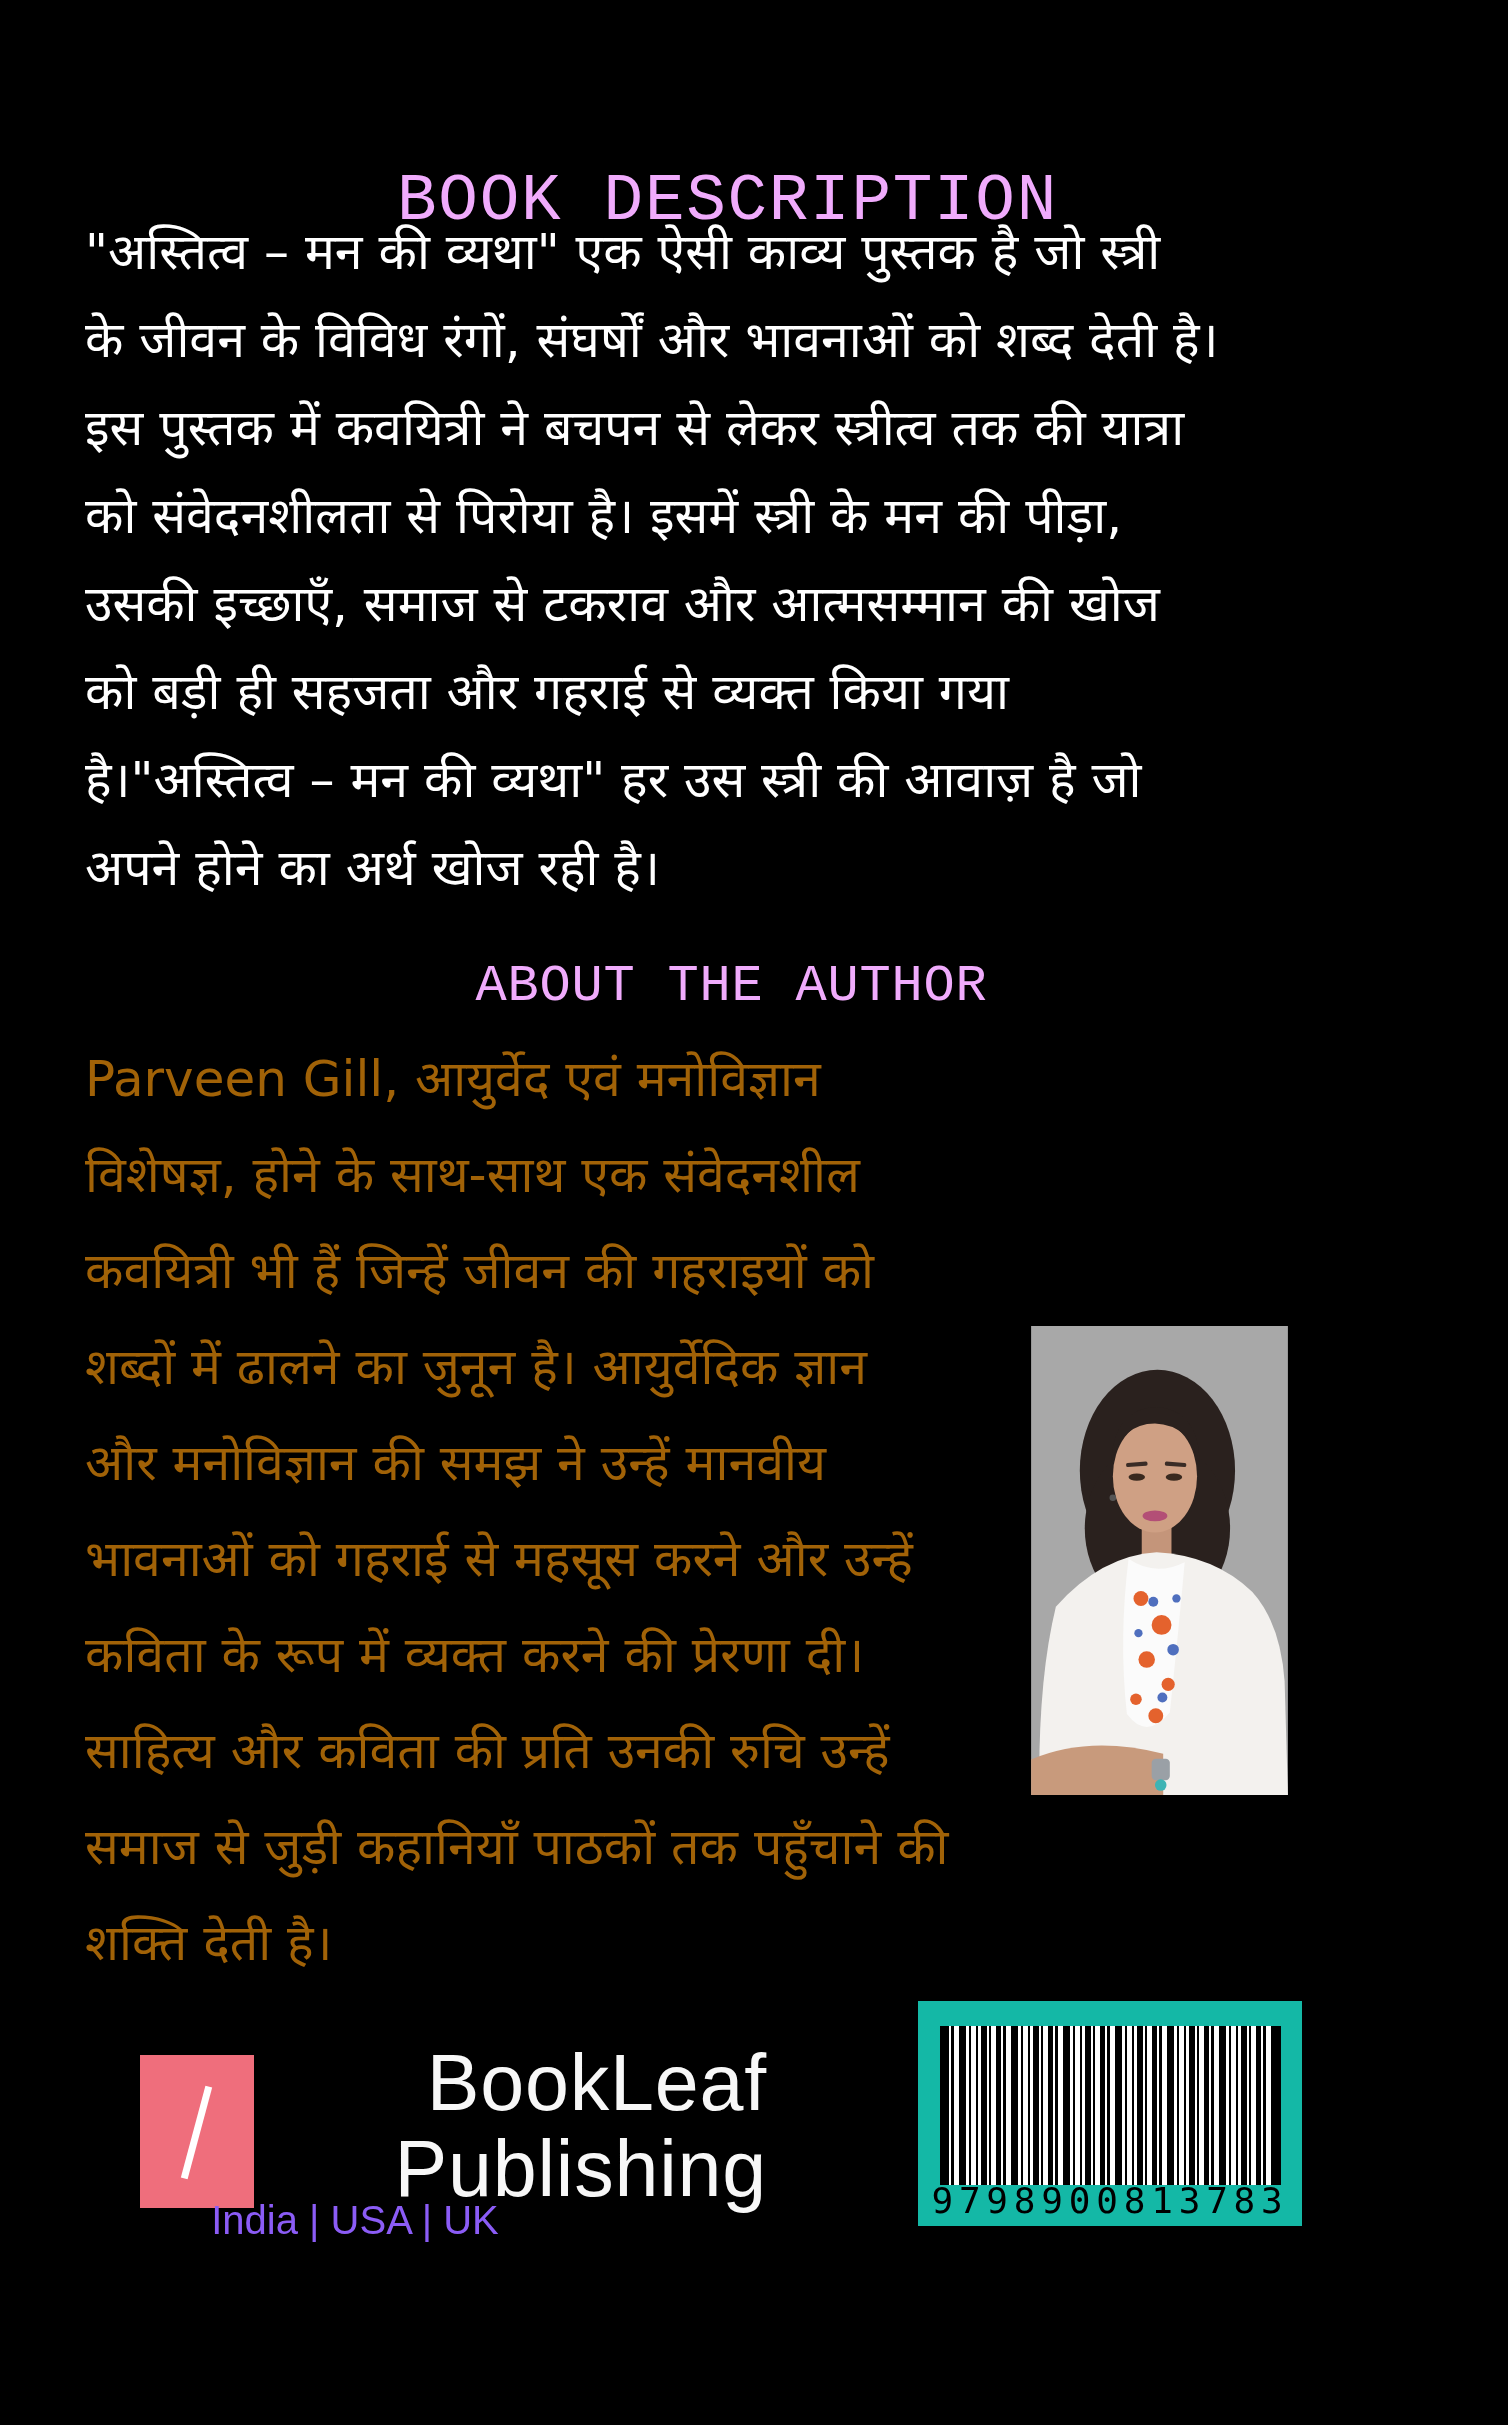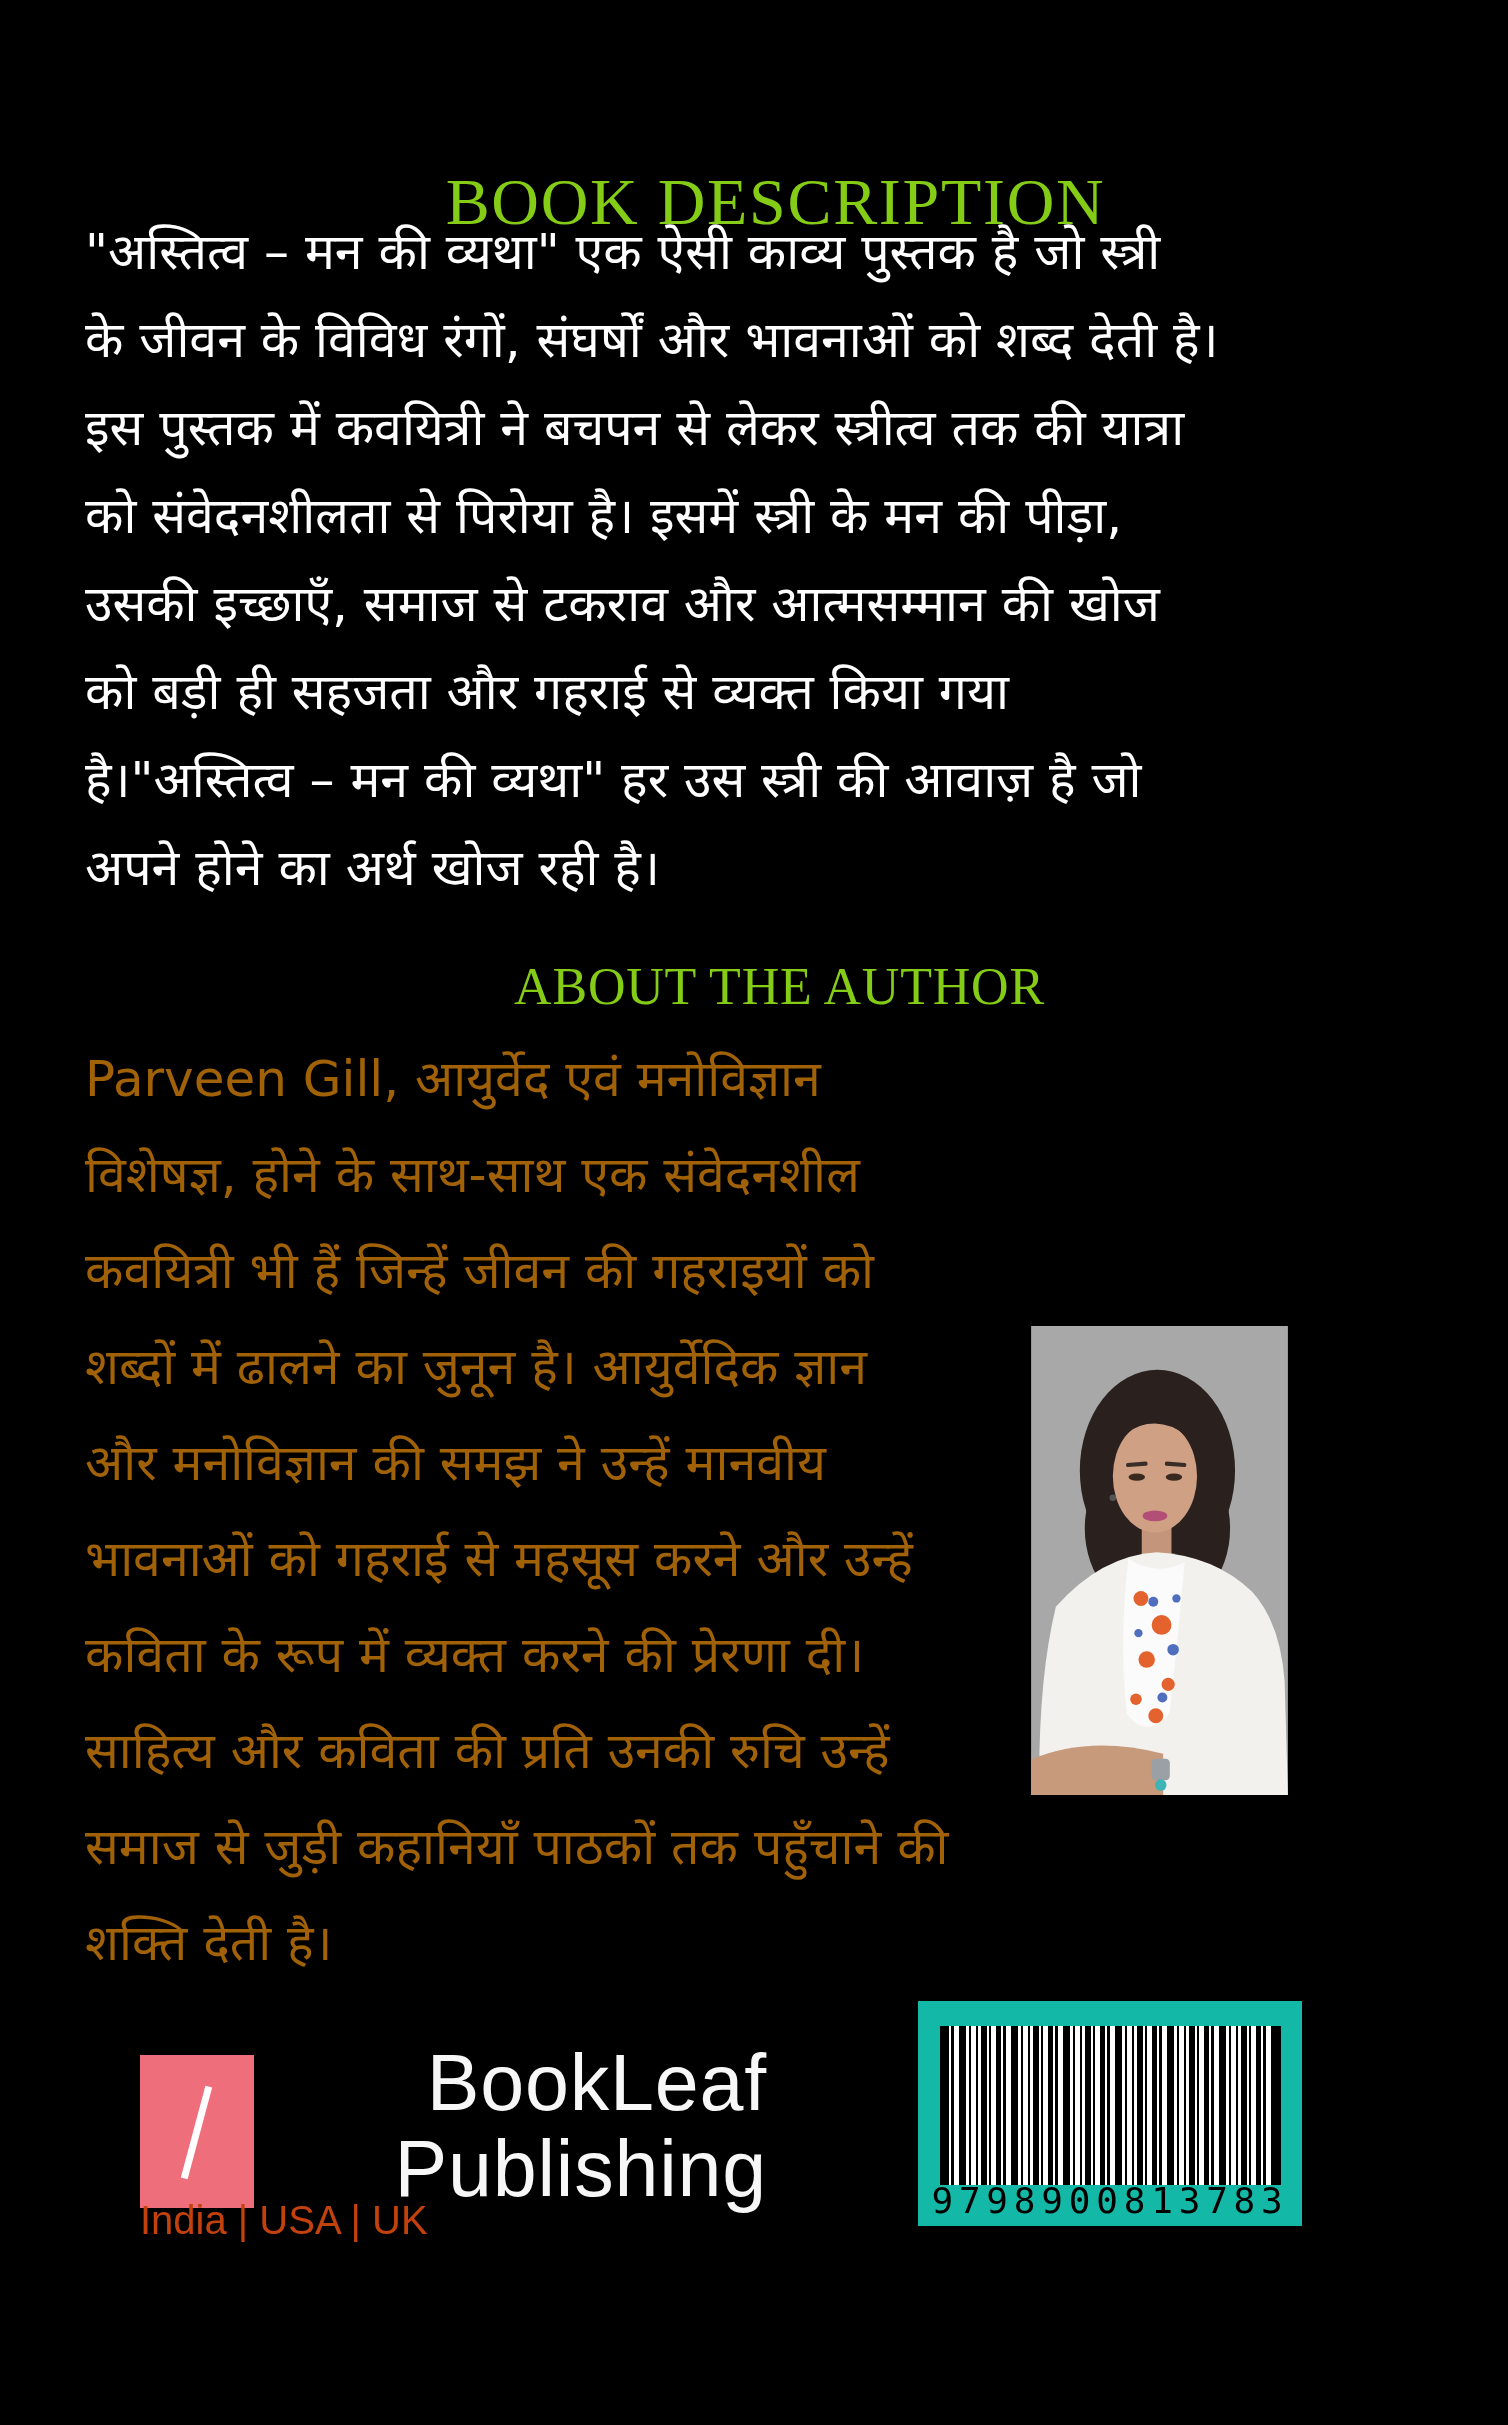--- a/index.html
+++ b/index.html
@@ -1,37 +1,37 @@
 <!DOCTYPE html>
 <html style="font-size:13.2px"><head>
 <meta charset="utf-8">
 <style>
   html,body{margin:0;padding:0;background:#000;}
   .cover{position:relative;width:1508px;height:2426px;background:#000;overflow:hidden;
          font-family:"DejaVu Sans",sans-serif;color:#fff;}
-  .h-serif{font-family:Liberation Serif, serif;font-weight:400;color:#84cc16;margin-left:48px;}
+  .h-serif{font-family:Liberation Mono, monospace;font-weight:400;color:#f0abfc;}
   .heading1{position:absolute;top:167px;left:0;width:1455px;text-align:center;
             font-size:66px;line-height:69px;letter-spacing:1.7px;}
   .desc{position:absolute;left:85px;top:208px;width:1355px;
         font-size:50px;line-height:88px;white-space:pre-line;color:#fff;}
   .heading2{position:absolute;top:955px;left:0;width:1463px;text-align:center;
             font-size:52px;line-height:63px;letter-spacing:0.8px;}
   .about{position:absolute;left:85px;top:1031px;width:950px;
          font-size:50px;line-height:96px;white-space:pre-line;color:#a16207;}
   .photo{position:absolute;left:1031px;top:1326px;width:257px;height:469px;overflow:hidden;}
   .photo svg{display:block;width:257px;height:469px;}
   .logo-mark{position:absolute;left:140px;top:2055px;width:114px;height:153px;}
   .logo-slash{position:absolute;left:53px;top:30px;width:7.4px;height:95px;background:#fff;
               transform:rotate(15deg);}
   .logo-name{position:absolute;left:271px;top:2040px;width:496px;
              font-family:"Liberation Sans","DejaVu Sans",sans-serif;font-weight:300;
              font-size:79px;line-height:86px;color:#f7f7f7;letter-spacing:0.8px;white-space:pre-line;text-align:right;}
-  .regions{position:absolute;left:140px;top:2197px;width:430px;text-align:left;
+  .regions{position:absolute;left:140px;top:2197px;width:430px;text-align:center;
            font-family:"Liberation Sans","DejaVu Sans",sans-serif;font-weight:300;
-           font-size:40px;line-height:46px;color:#c2410c;}
+           font-size:40px;line-height:46px;color:#8b5cf6;}
   .barcode{position:absolute;left:918px;top:2001px;width:384px;height:225px;background:#14b8a6;}
   .bars{position:absolute;left:21.5px;top:25px;right:21.5px;height:159px;
         border-left:4.1px solid #000;border-right:4.1px solid #000;
         background:repeating-linear-gradient(90deg,
           #000 0 5px,#fff 5px 7.4px,#000 7.4px 10px,#fff 10px 15px,
           #000 15px 22px,#fff 22px 25px,#000 25px 27px,#fff 27px 32px,
           #000 32px 34px,#fff 34px 37px,#000 37px 43px,#fff 43px 45px,
           #000 45px 47px,#fff 47px 52px);}
   .barcode-number{position:absolute;left:0;bottom:5px;width:100%;text-align:center;
                   font-family:"DejaVu Sans Mono",monospace;font-size:36px;color:#000;

